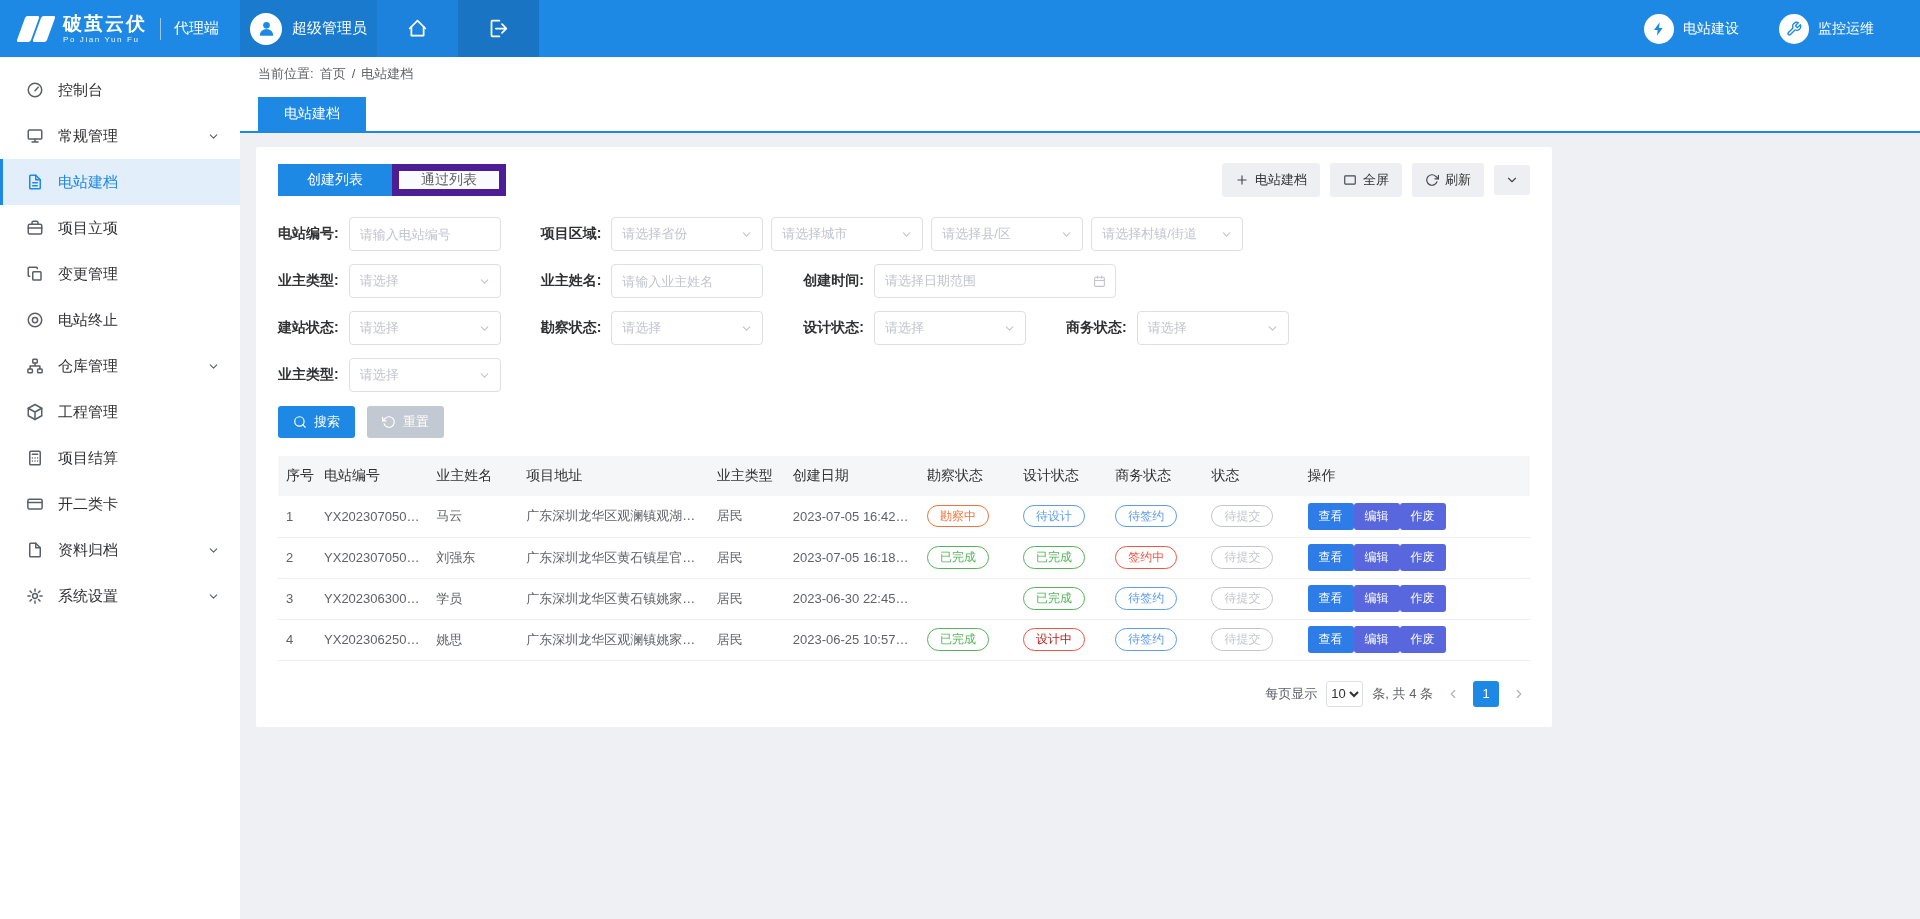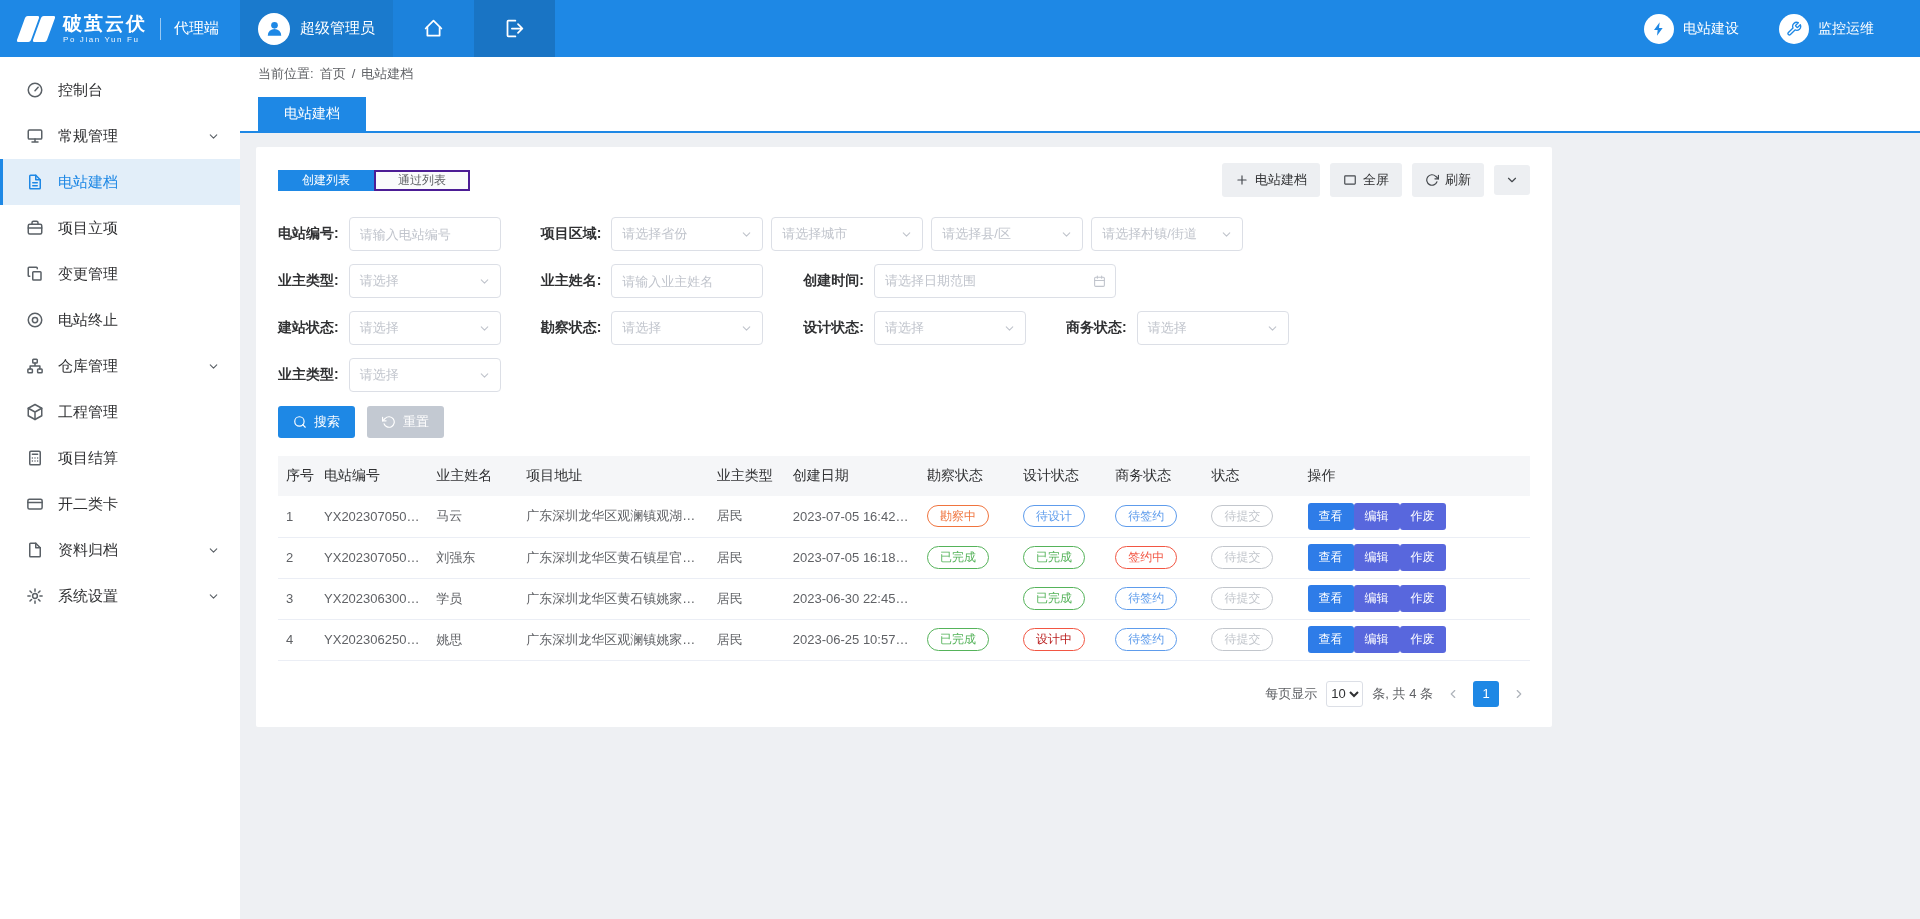--- a/index.html
+++ b/index.html
@@ -13,21 +13,21 @@
 .header{position:fixed;top:0;left:0;right:0;height:57px;background:#1e88e5;display:flex;align-items:stretch;color:#fff;z-index:20}
 .logo-area{width:240px;display:flex;align-items:center;padding:0 8px 0 16px;gap:9px;flex:none}
 .logo-mark{position:relative;width:38px;height:28px;flex:none}
 .logo-mark i{position:absolute;top:1px;width:14px;height:26px;background:#fff;transform:skewX(-20deg);border-radius:2px}
 .logo-mark i:first-child{left:5px}
 .logo-mark i:last-child{left:21px}
 .logo-text .t1{font-size:19px;font-weight:bold;letter-spacing:2px;line-height:1.15;white-space:nowrap}
 .logo-text .t2{font-size:8px;letter-spacing:1.6px;opacity:.92;white-space:nowrap}
 .logo-divider{width:1px;height:22px;background:rgba(255,255,255,.55);margin:0 4px}
 .portal-label{font-size:15px;white-space:nowrap}
-.hseg{display:flex;align-items:center;justify-content:center;gap:10px;padding:0 18px;font-size:15px;cursor:pointer}
+.hseg{display:flex;align-items:center;justify-content:center;gap:10px;padding:0 10px;font-size:15px;cursor:pointer}
 .hseg-user{background:rgba(0,0,0,.10)}
 .hseg-home{background:rgba(0,0,0,.04);padding:0 30px}
 .hseg-logout{background:rgba(0,0,0,.14);padding:0 30px}
 .avatar{width:32px;height:32px;border-radius:50%;background:#fff;color:#1e88e5;display:flex;align-items:center;justify-content:center}
 .avatar .icon{width:19px;height:19px}
 .hseg-home .icon,.hseg-logout .icon{width:21px;height:21px;color:#fff}
 .hnav{margin-left:auto;display:flex;align-items:center;gap:40px;padding-right:46px}
 .hnav-item{display:flex;align-items:center;gap:9px;font-size:14px;cursor:pointer;white-space:nowrap}
 .hnav-circle{width:30px;height:30px;border-radius:50%;background:#fff;color:#1e88e5;display:flex;align-items:center;justify-content:center}
 .hnav-circle .icon{width:16px;height:16px}
@@ -43,21 +43,21 @@
 
 
 .content{margin-left:240px;padding-top:57px}
 .breadcrumb-bar{height:33px;background:#fff;display:flex;align-items:center;padding:0 18px;font-size:13px;color:#606266;gap:6px}
 .bc-link{cursor:pointer}
 .page-tab-bar{background:#fff;padding:7px 18px 0;border-bottom:2px solid #1e88e5}
 .page-tab{display:inline-block;background:#1e88e5;color:#fff;font-size:14px;padding:8px 26px;cursor:pointer}
 .card{width:1296px;margin:14px 16px;background:#fff;padding:16px 22px 20px;min-height:547px;border-radius:2px}
 .card-top{display:flex;justify-content:space-between;align-items:center}
 .tabs{display:flex}
-.tab{padding:0 22px;font-size:12px;cursor:pointer;color:#606266;background:#fafbfc;border:2px solid #4c1d95}
+.tab{padding:0 22px;font-size:14px;cursor:pointer;color:#606266;background:#fafbfc;border:7px solid #4c1d95}
 .tab.active{background:#1e88e5;color:#fff;border-color:#1e88e5}
 .toolbar{display:flex;gap:10px;align-items:center}
 .tb-btn{display:flex;align-items:center;gap:6px;background:#edeff2;border:none;border-radius:3px;padding:8px 13px;font-size:13px;color:#303133;cursor:pointer}
 .tb-btn .icon{width:14px;height:14px;color:#45494e}
 .tb-collapse{padding:8px 11px}
 
 
 .filter-form{margin-top:20px}
 .filter-row{display:flex;align-items:center;margin-bottom:13px}
 .filter-field{display:flex;align-items:center;margin-right:8px}

